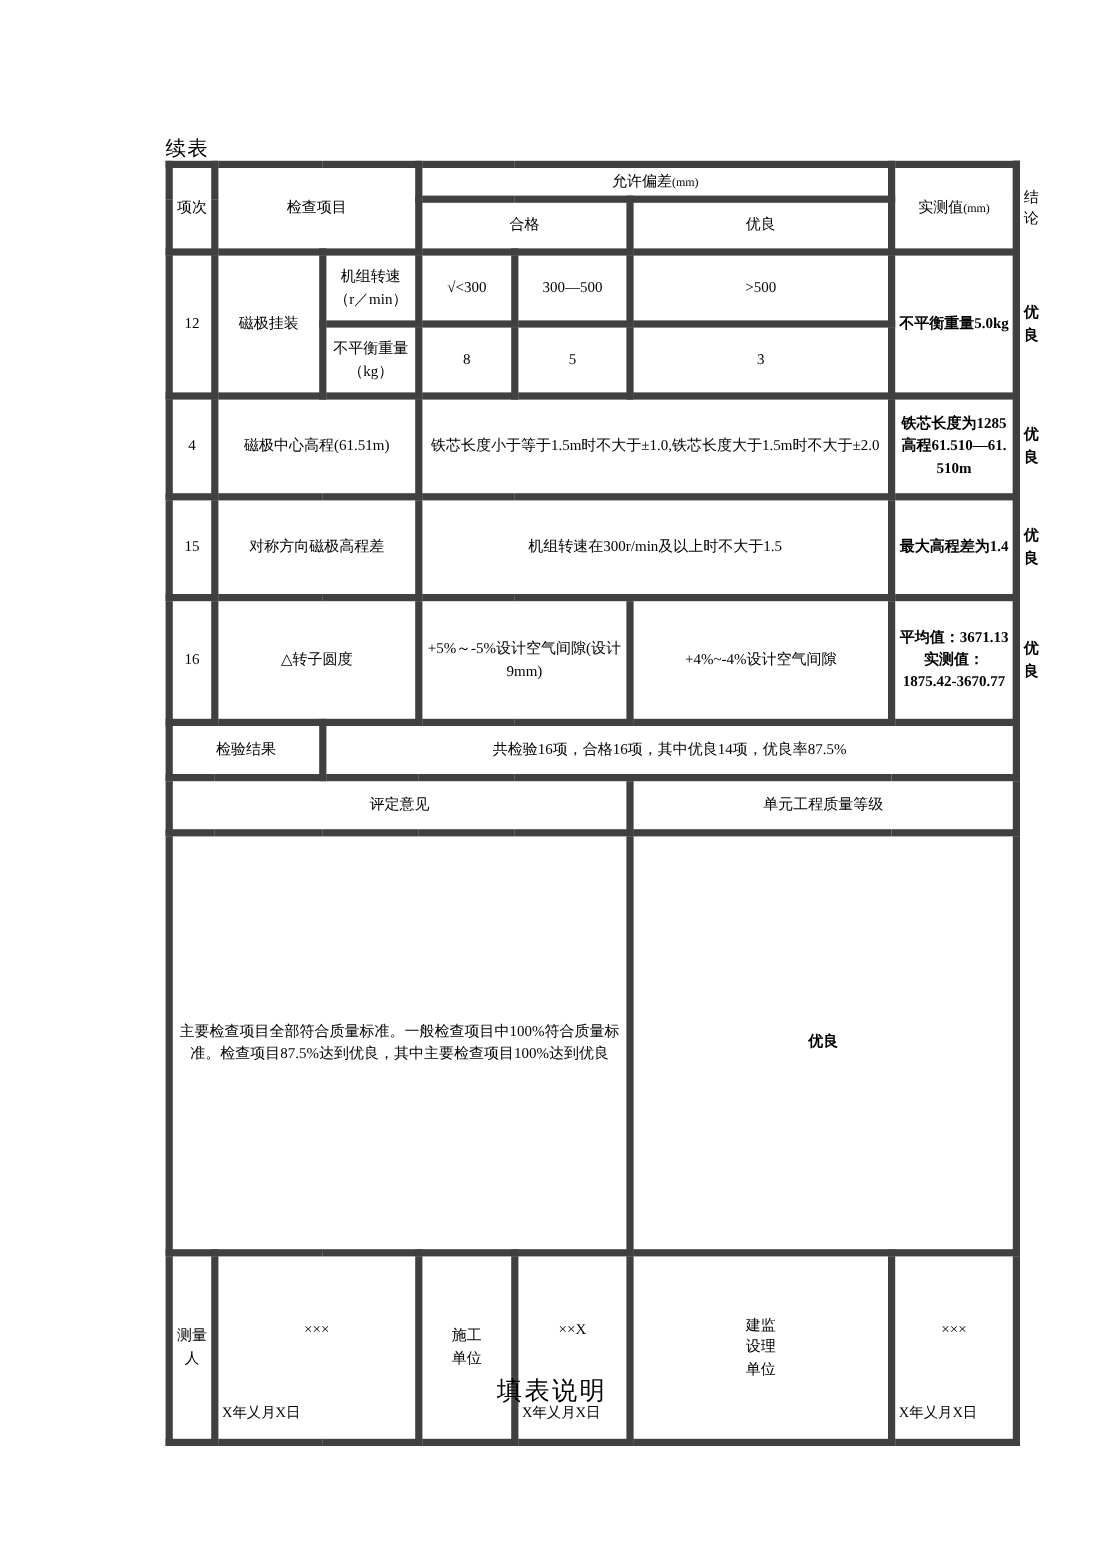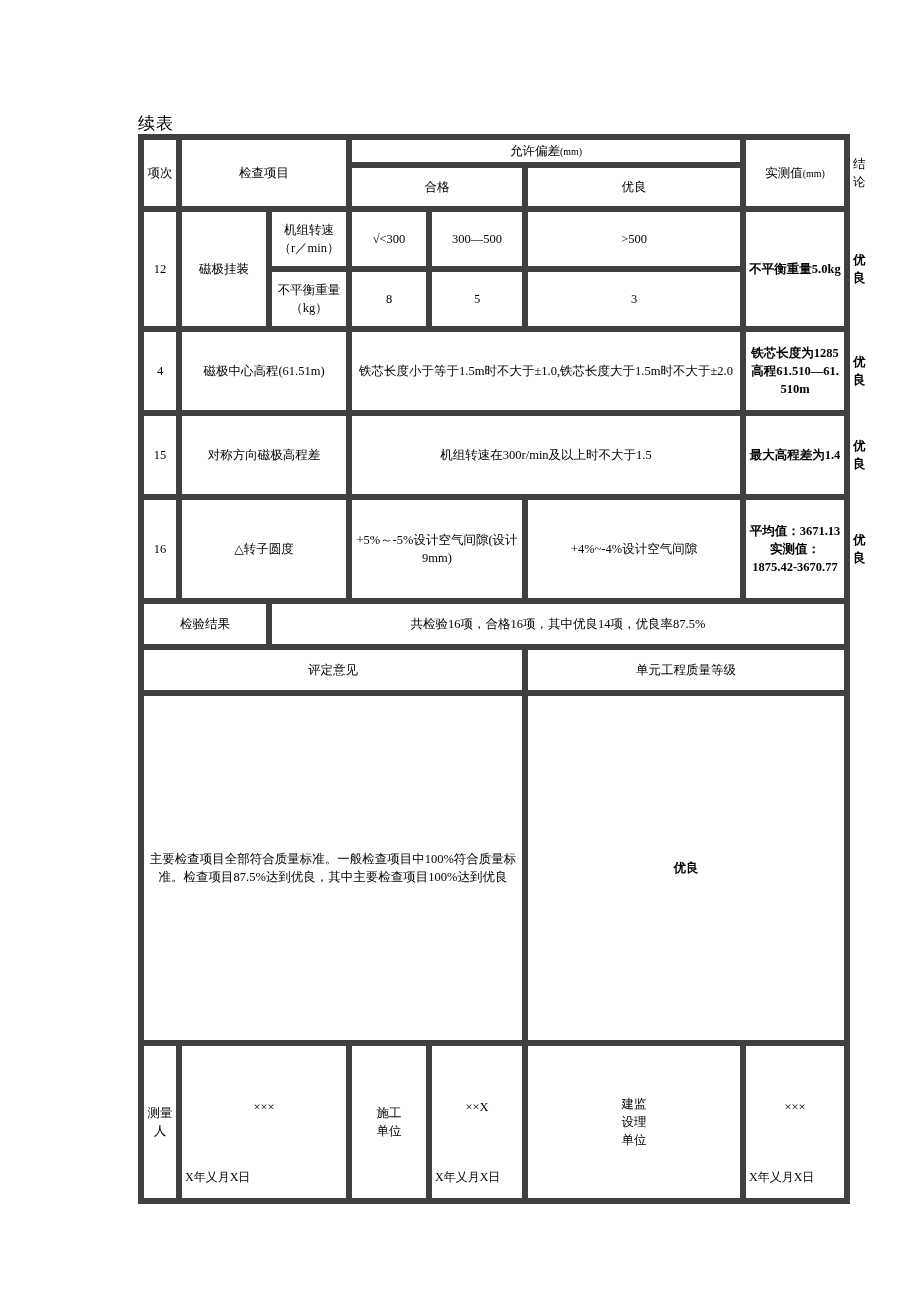--- a/index.html
+++ b/index.html
@@ -234,14 +234,15 @@
         <td class="sig-block">
           <div class="sig-inner">
             <div class="sig-top">×××</div>
             <div class="sig-bottom">X年乂月X日</div>
           </div>
         </td>
       </tr>
     </tbody>
   </table>
 
+  <div class="footer-title">填表说明</div>
 
 </div>
 
 </body></html>

